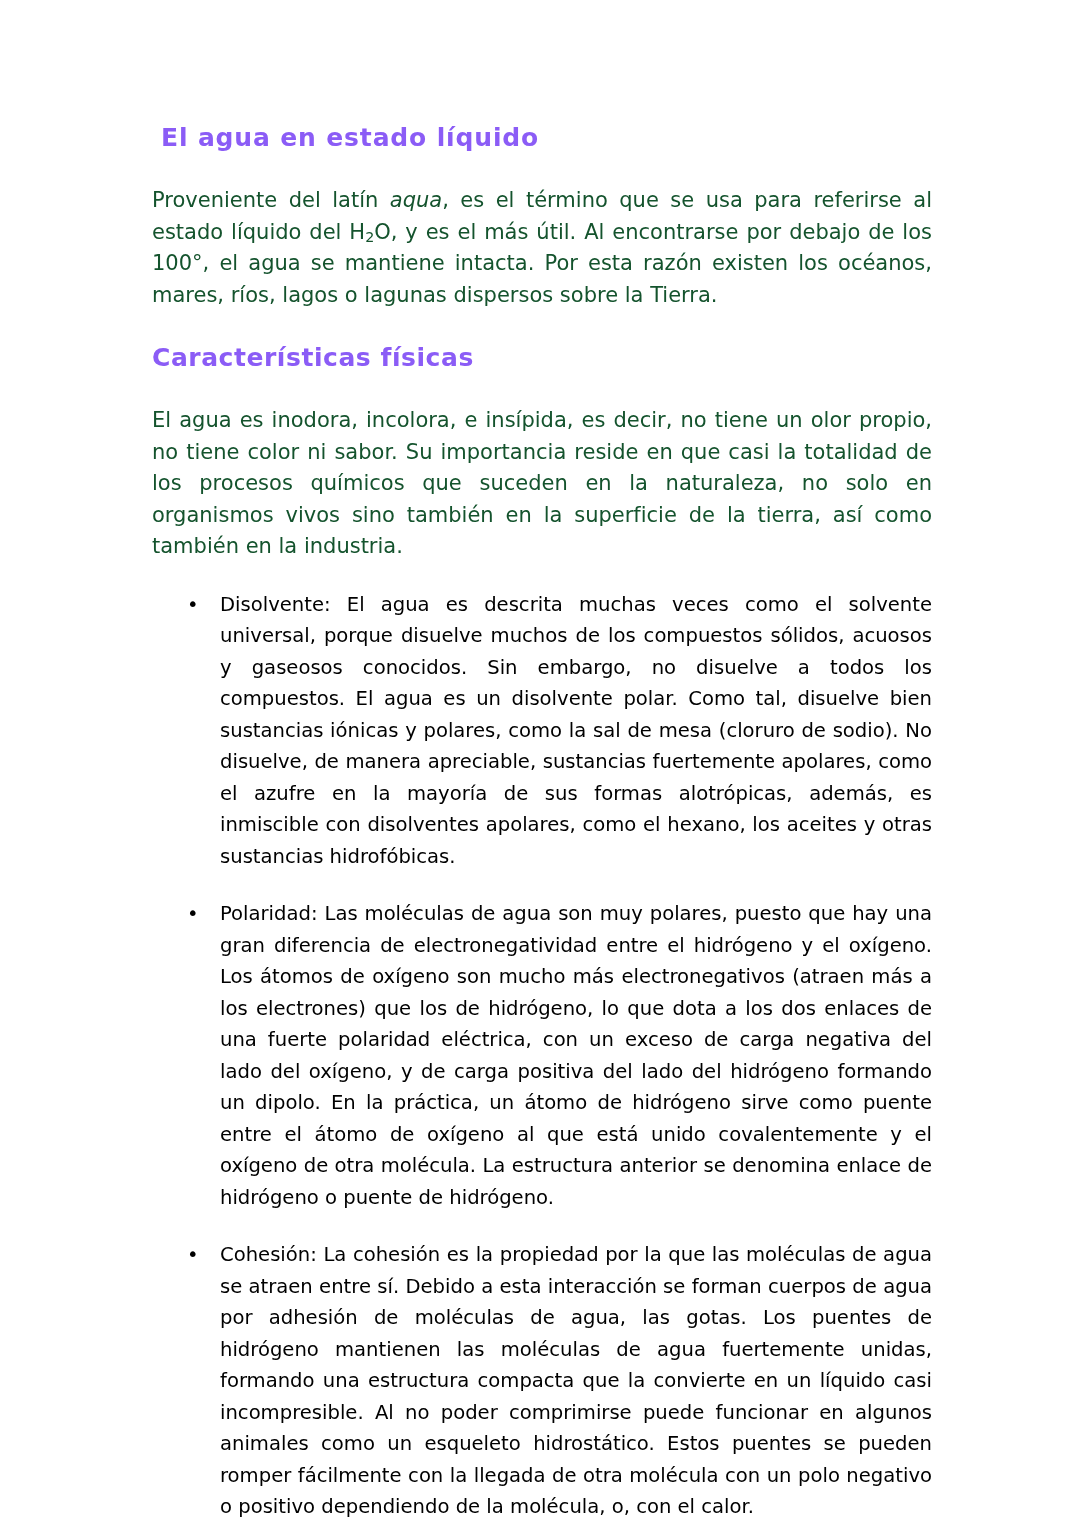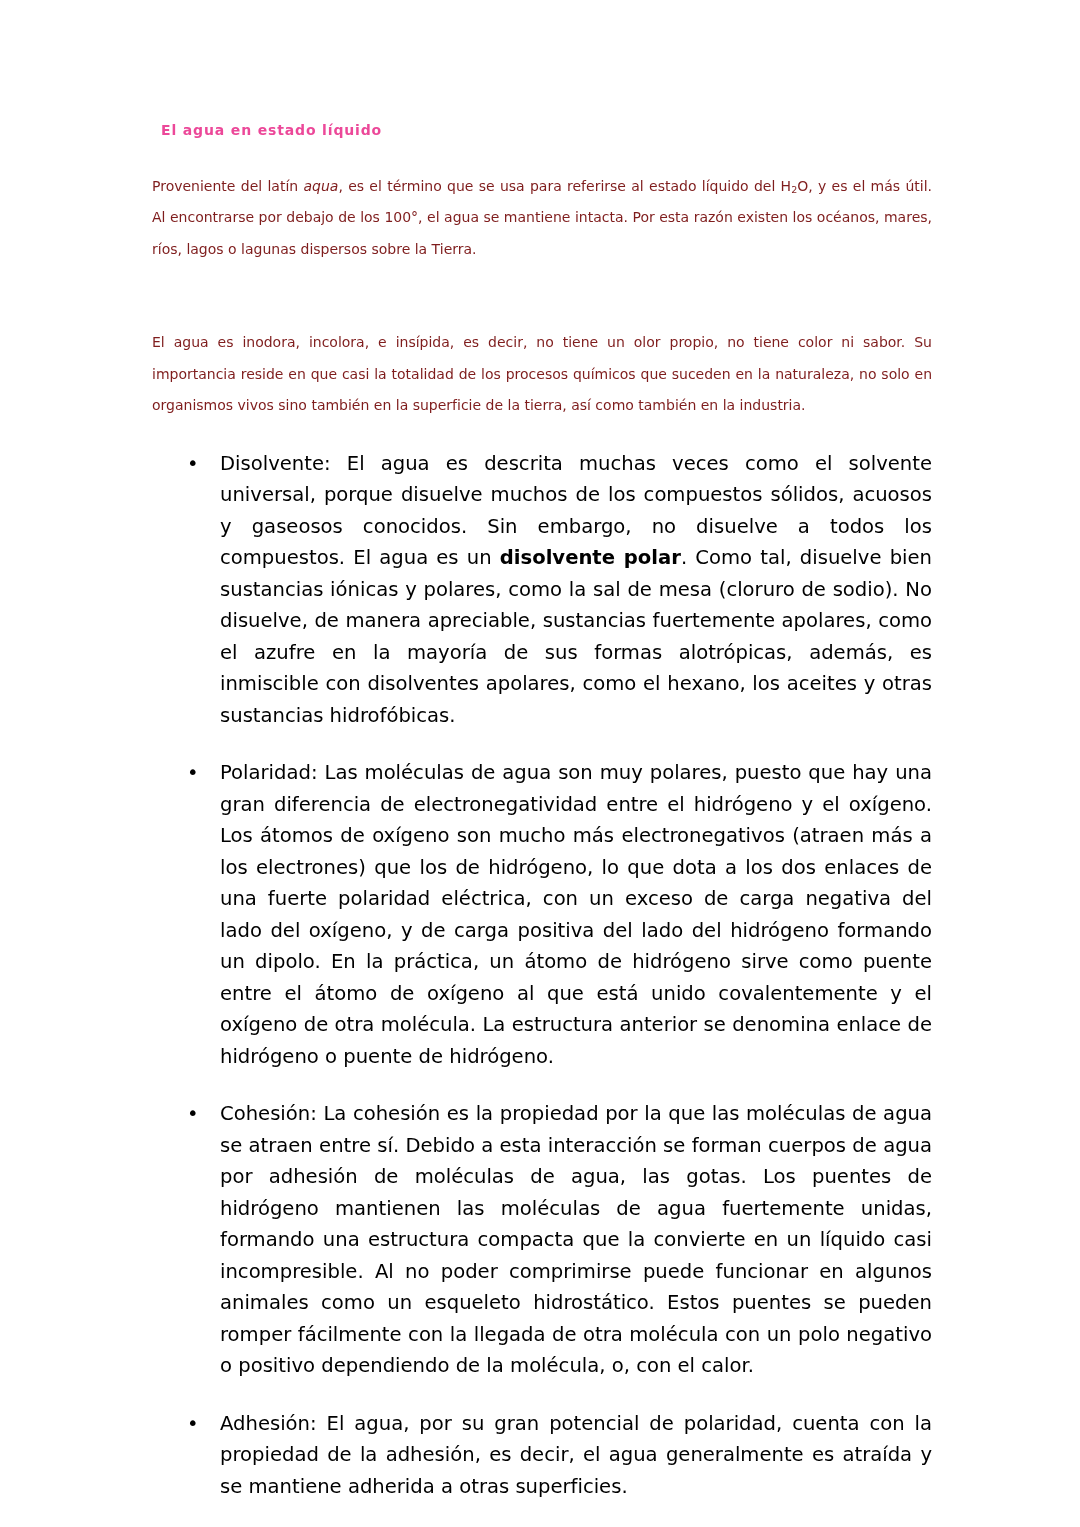--- a/index.html
+++ b/index.html
@@ -31,40 +31,40 @@
     left: 152px;
     top: 122px;
     width: 780px;
   }
 
   
   h1.doc-title,
   h2.section-heading {
     margin: 0;
     font-weight: bold;
-    font-size: 14px;
+    font-size: 25px;
     line-height: 1.28;
     letter-spacing: 0.85px;
-    color: #ec4899;
+    color: #8b5cf6;
   }
   h1.doc-title {
     padding-left: 9px;
   }
   h2.section-heading {
     letter-spacing: 0.55px;
   }
 
   
   p.body-text {
     margin: 0;
-    font-size: 14px;
+    font-size: 21px;
     line-height: 31.5px;
     text-align: justify;
     text-justify: inter-word;
-    color: #7f1d1d;
+    color: #14532d;
     hyphens: none;
   }
 
   .gap-title    { height: 31px; }
   .gap-para     { height: 31px; }
   .gap-heading  { height: 31px; }
   .gap-list     { height: 26px; }
 
   
   ul.feature-list {
@@ -91,21 +91,21 @@
     width: 10px;
     line-height: 31.5px;
     font-size: 19.6px;
     text-align: center;
     color: #000;
   }
   .term {
     font-weight: normal;
   }
   .inline-strong {
-    font-weight: bold;
+    font-weight: normal;
   }
   em.latin {
     font-style: italic;
   }
   sub.chem {
     font-size: 0.68em;
     vertical-align: -0.22em;
     line-height: 0;
   }
 </style>
@@ -118,20 +118,21 @@
     <h1 class="doc-title">El agua en estado líquido</h1>
 
     <div class="gap-title"></div>
 
     <p class="body-text">
       <span>Proveniente del latín </span><em class="latin">aqua</em><span>, es el término que se usa para referirse al estado líquido del H</span><sub class="chem">2</sub><span>O, y es el más útil. Al encontrarse por debajo de los 100°, el agua se mantiene intacta. Por esta razón existen los océanos, mares, ríos, lagos o lagunas dispersos sobre la Tierra.</span>
     </p>
 
     <div class="gap-heading"></div>
 
+    <h2 class="section-heading">Características físicas</h2>
 
     <div class="gap-para"></div>
 
     <p class="body-text">El agua es inodora, incolora, e insípida, es decir, no tiene un olor propio, no tiene color ni sabor. Su importancia reside en que casi la totalidad de los procesos químicos que suceden en la naturaleza, no solo en organismos vivos sino también en la superficie de la tierra, así como también en la industria.</p>
 
     <div class="gap-list"></div>
 
     <ul class="feature-list">
 
       <li>

